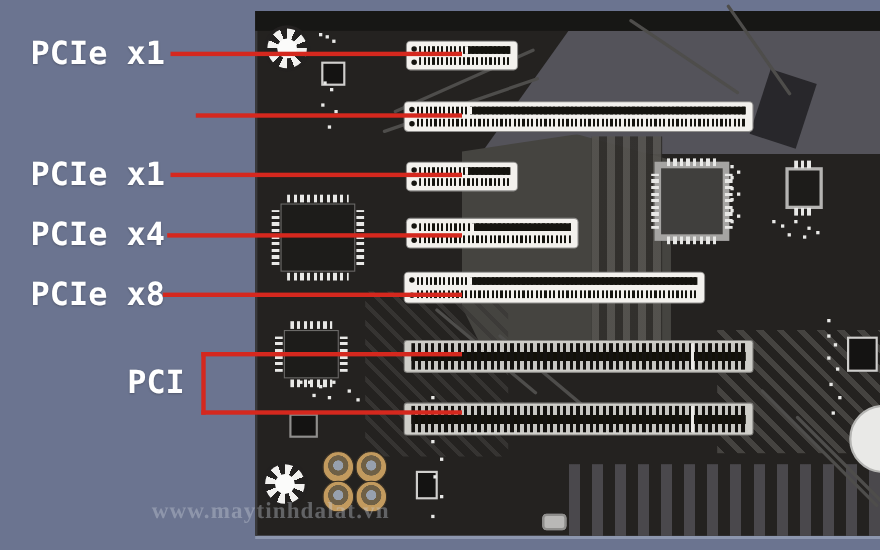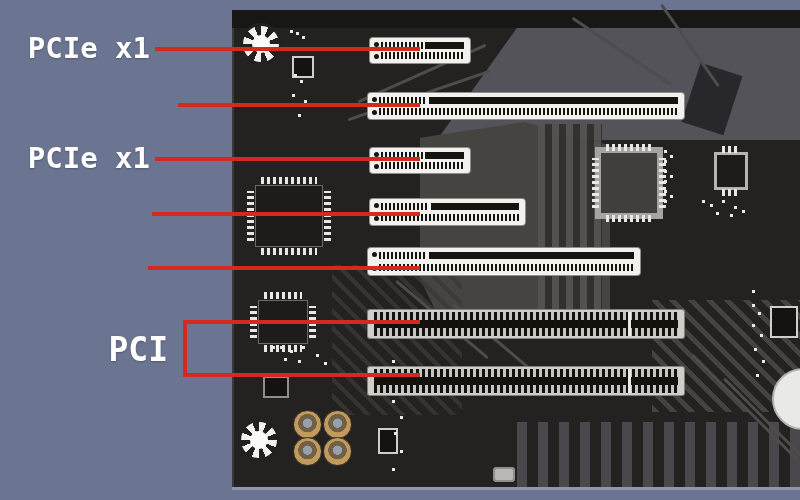--- a/index.html
+++ b/index.html
@@ -167,24 +167,27 @@
     <div class="dots" style="left:58px;top:20px;box-shadow:6px 2px #e9e9e7,12px 6px #e9e9e7,4px 44px #e9e9e7,10px 50px #e9e9e7,2px 64px #e9e9e7,14px 70px #e9e9e7,8px 84px #e9e9e7;"></div>
     <div class="dots" style="left:432px;top:140px;box-shadow:0 10px #e9e9e7,0 20px #e9e9e7,0 30px #e9e9e7,0 40px #e9e9e7,0 50px #e9e9e7,6px 5px #e9e9e7,6px 25px #e9e9e7,6px 45px #e9e9e7;"></div>
     <div class="dots" style="left:470px;top:190px;box-shadow:8px 4px #e9e9e7,20px 0 #e9e9e7,32px 6px #e9e9e7,14px 12px #e9e9e7,28px 14px #e9e9e7,40px 10px #e9e9e7;"></div>
     <div class="dots" style="left:520px;top:280px;box-shadow:0 14px #e9e9e7,6px 22px #e9e9e7,0 34px #e9e9e7,8px 44px #e9e9e7,2px 58px #e9e9e7,10px 70px #e9e9e7,4px 84px #e9e9e7;"></div>
     <div class="dots" style="left:40px;top:336px;box-shadow:8px 0 #e9e9e7,18px 4px #e9e9e7,30px 0 #e9e9e7,12px 12px #e9e9e7,26px 14px #e9e9e7,44px 8px #e9e9e7,52px 16px #e9e9e7;"></div>
     <div class="dots" style="left:160px;top:350px;box-shadow:0 12px #e9e9e7,6px 24px #e9e9e7,0 40px #e9e9e7,8px 56px #e9e9e7,2px 72px #e9e9e7,8px 90px #e9e9e7,0 108px #e9e9e7;"></div>
   </div>
 
   <div class="label" style="top:32px;left:0;width:150px;font-size:29px;">PCIe x1</div>
   <div class="label" style="top:142px;left:0;width:150px;font-size:29px;">PCIe x1</div>
-  <div class="label" style="top:331px;left:0;width:168px;font-size:33px;">PCI</div>
+  <div class="label" style="top:197px;left:0;width:150px;font-size:29px;">PCIe x4</div>
+  <div class="label" style="top:251px;left:0;width:150px;font-size:29px;">PCIe x8</div>
+  <div class="label" style="top:331px;left:0;width:168px;font-size:29px;">PCI</div>
 
   <div class="callout" style="left:155px;top:47px;width:265px;height:4px;"></div>
   <div class="callout" style="left:178px;top:103px;width:242px;height:4px;"></div>
   <div class="callout" style="left:155px;top:157px;width:265px;height:4px;"></div>
   <div class="callout" style="left:152px;top:212px;width:268px;height:4px;"></div>
   <div class="callout" style="left:148px;top:266px;width:272px;height:4px;"></div>
   <div class="callout" style="left:183px;top:320px;width:4px;height:57px;"></div>
   <div class="callout" style="left:183px;top:320px;width:237px;height:4px;"></div>
   <div class="callout" style="left:183px;top:373px;width:237px;height:4px;"></div>
 
+  <div class="watermark">www.maytinhdalat.vn</div>
 </div>
 
 </body></html>

